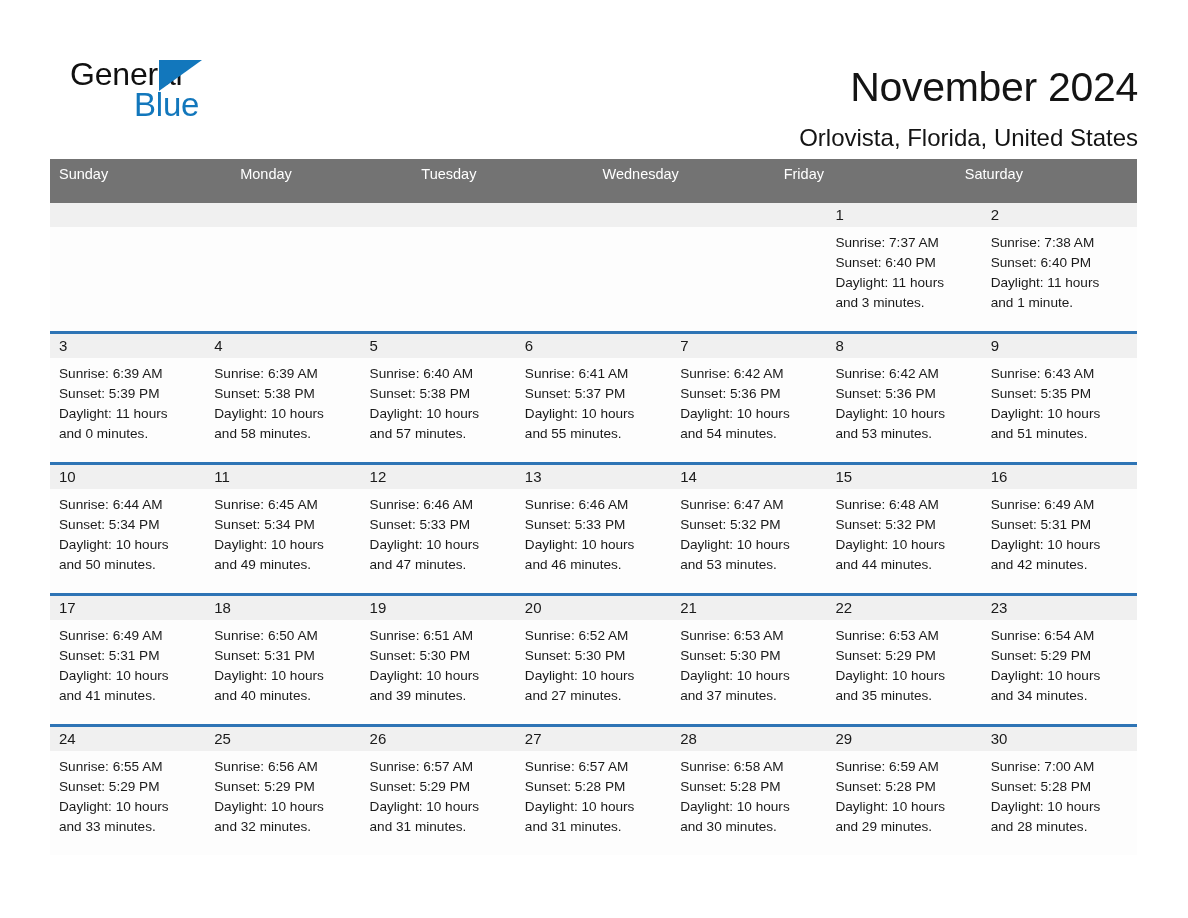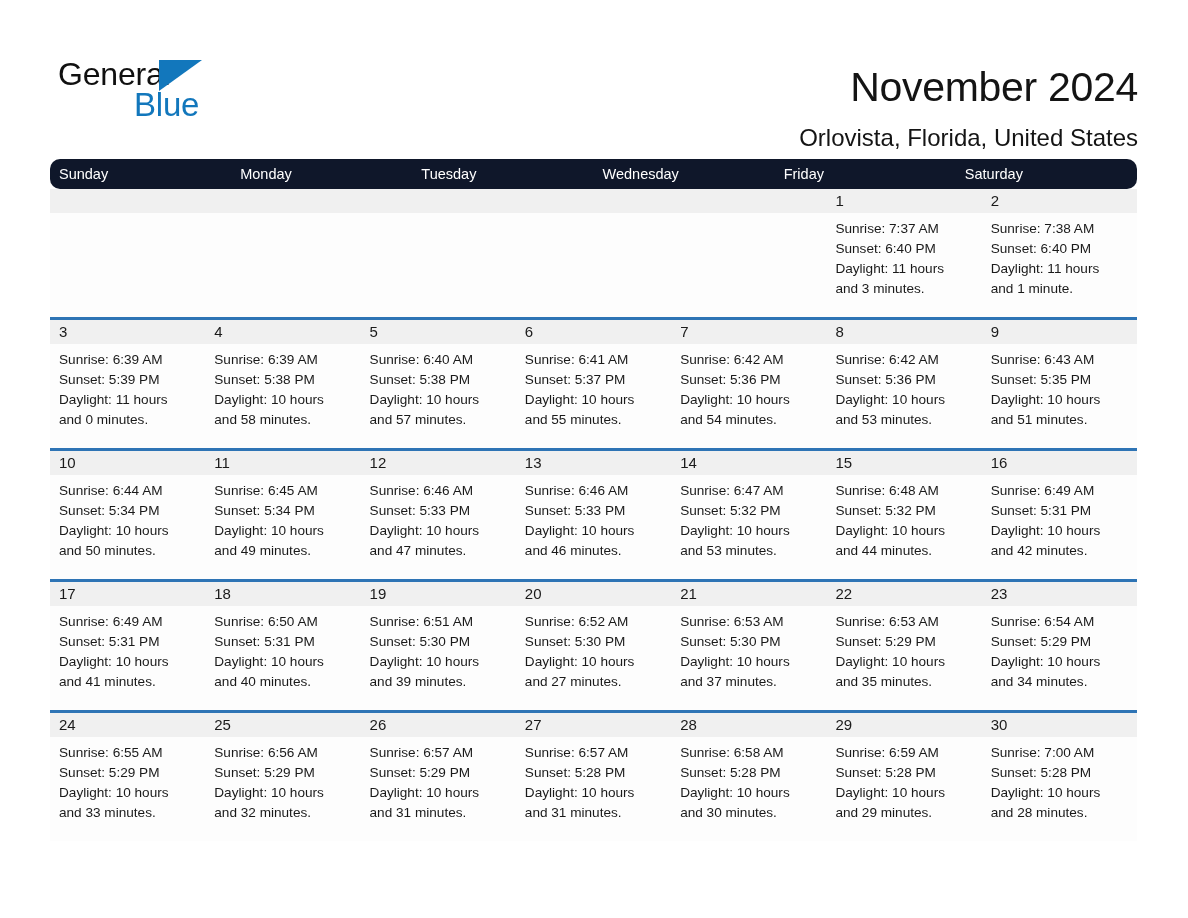--- a/index.html
+++ b/index.html
@@ -31,21 +31,21 @@
 
   .brand {
     position: absolute;
     left: 8px;
     top: 12px;
     width: 200px;
     height: 76px;
   }
   .brand-general {
     position: absolute;
-    left: 0;
+    left: 12px;
     top: 0;
     font-size: 32px;
     line-height: 36px;
     color: #101010;
     letter-spacing: -0.2px;
     font-weight: 400;
   }
   .brand-triangle {
     position: absolute;
     left: 101px;
@@ -92,23 +92,22 @@
   
   .calendar {
     position: absolute;
     left: 50px;
     top: 159px;
     width: 1087px;
   }
 
   .weekday-row {
     display: flex;
-    background: #0f172a;
-    height: 30px;
-    border-radius: 10px;
+    background: #737373;
+    height: 44px;
   }
   .weekday {
     flex: 1 1 0;
     color: #ffffff;
     font-size: 14.5px;
     line-height: 30px;
     padding-left: 9px;
     white-space: nowrap;
     overflow: hidden;
   }

